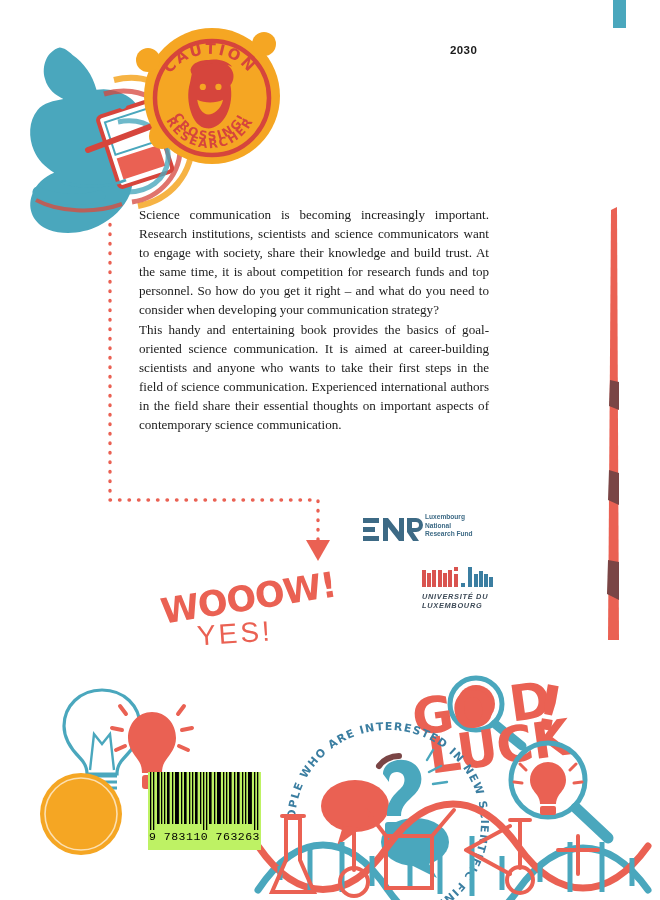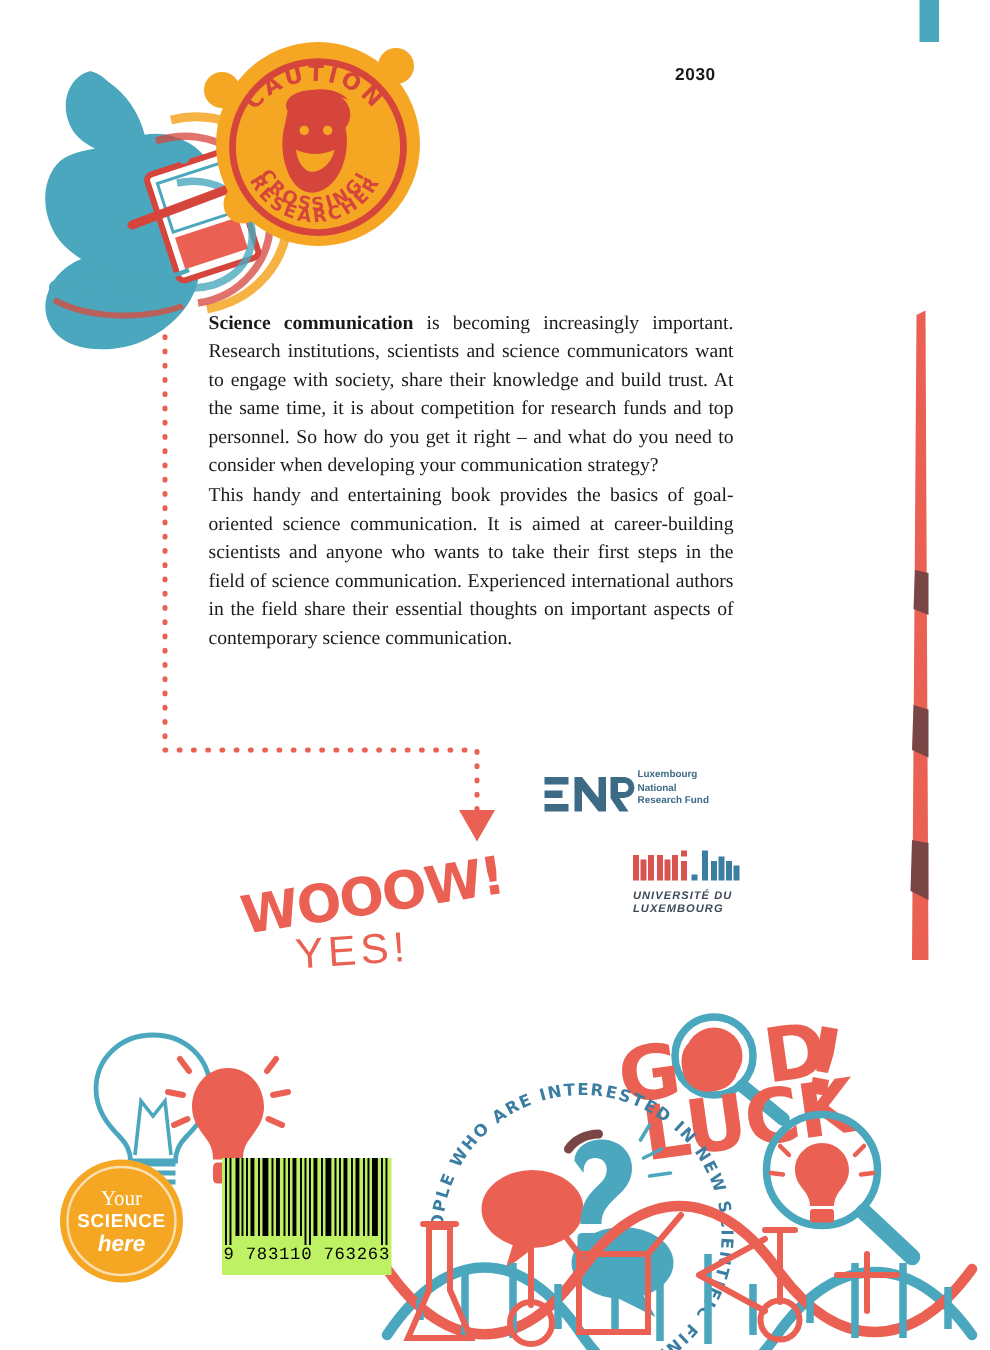--- a/index.html
+++ b/index.html
@@ -6,21 +6,21 @@
   body{width:660px;height:900px;position:relative;overflow:hidden;
        font-family:"Liberation Sans",sans-serif;}
   #cover{position:absolute;inset:0;width:660px;height:900px;background:#ffffff;overflow:hidden;}
 
   
   #blurb{position:absolute;left:139px;top:205px;width:350px;
          font-family:"Liberation Serif",serif;
          font-size:13.1px;line-height:19.1px;color:#1b1b1b;
          text-align:justify;text-justify:inter-word;}
   #blurb p{margin:0;}
-  #blurb b{font-weight:bold;}
+  #blurb b{font-weight:normal;}
 
   
   #year{position:absolute;left:450px;top:44px;font-size:11.5px;font-weight:bold;
         color:#1b1b1b;letter-spacing:.4px;}
 
   
   .badge-wrap{position:absolute;left:138px;top:26px;width:140px;height:146px;}
   .badge-blob{position:absolute;left:0;top:0;}
   .badge-txt{position:absolute;left:0;top:0;width:140px;height:146px;}
 
@@ -311,25 +311,20 @@
         </g>
       </g>
     </g>
   </svg>
 
   <div id="sticker">
     <svg width="84" height="84" style="position:absolute;left:0;top:0;">
       <circle cx="42" cy="42" r="41" fill="#f5a623"></circle>
       <circle cx="42" cy="42" r="36" fill="none" stroke="#ffffff" stroke-width="1.6" opacity=".65"></circle>
     </svg>
-    <div class="s-in">
-      <span class="s1">Your</span>
-      <span class="s2">SCIENCE</span>
-      <span class="s3">here</span>
-    </div>
   </div>
 
   <div id="barcode">
     <svg id="bc-bars" viewBox="0 0 113 58" preserveAspectRatio="none">
       <g fill="#000000">
         <rect x="2" y="0" width="1.3" height="58"></rect>
           <rect x="5" y="0" width="1.3" height="58"></rect>
         <rect x="9" y="0" width="2.6" height="52"></rect>
           <rect x="13" y="0" width="1.3" height="52"></rect>
         <rect x="16" y="0" width="1.3" height="52"></rect>

